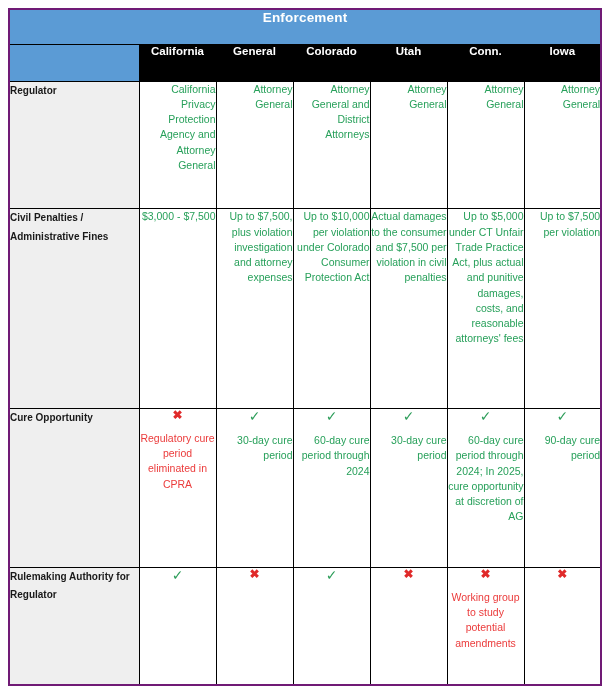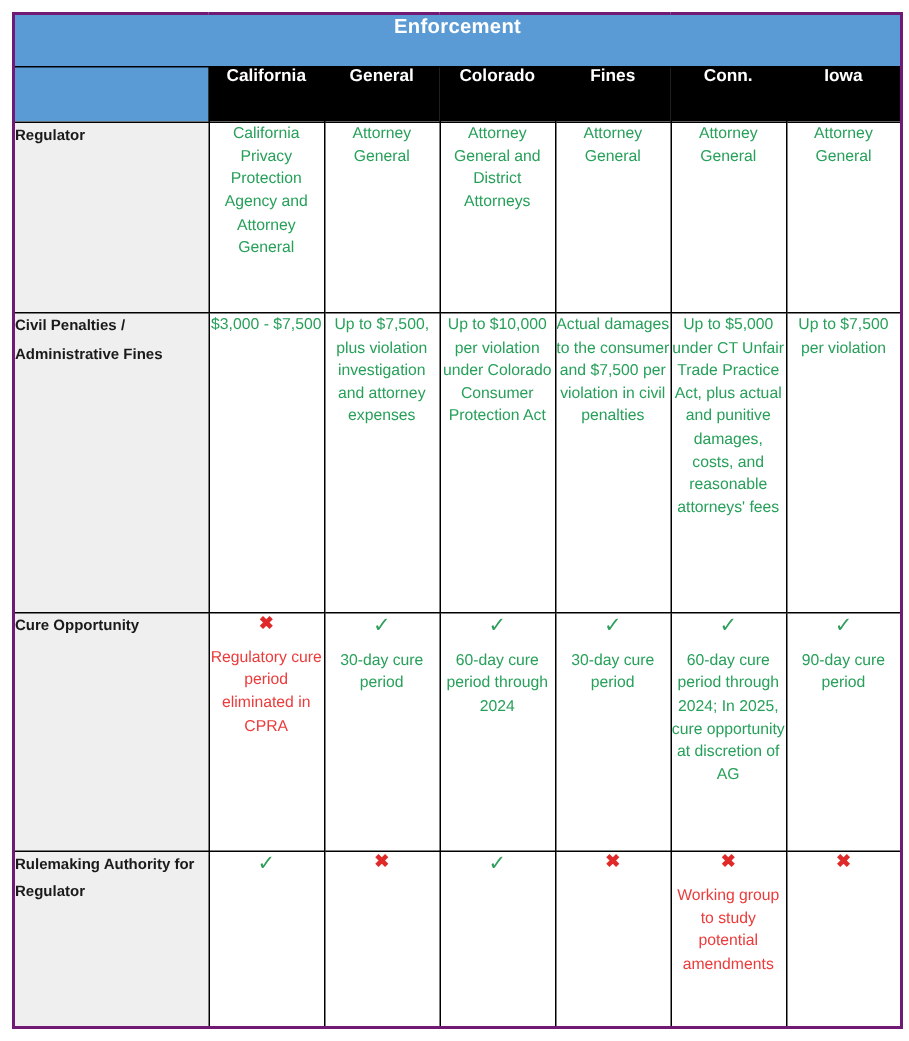--- a/index.html
+++ b/index.html
@@ -69,21 +69,21 @@
   }
   
   .datacell {
     background: #FFFFFF;
     text-align: center;
     vertical-align: top;
     padding: 9px 5px 6px 5px;
     font-size: 10.5px;
     line-height: 1.45;
   }
-  .txt-green { color: #27A05A; }
+  .txt-green { color: #27A05A; text-align: right; }
   .txt-red   { color: #EB3B3B; }
   .mark {
     display: block;
     font-size: 13px;
     line-height: 1.1;
     margin-bottom: 9px;
     font-weight: bold;
   }
   .mark.check { color: #2E9E5B; font-weight: normal; font-size: 14px; }
   .mark.cross { color: #E02A2A; font-size: 12px; }
@@ -111,21 +111,21 @@
     </colgroup>
     <tbody id="table-body">
         <tr>
           <td class="title-cell" colspan="7">Enforcement</td>
         </tr>
         <tr>
           <td class="colhead colhead-blank"></td>
           <td class="colhead">California</td>
           <td class="colhead">General</td>
           <td class="colhead">Colorado</td>
-          <td class="colhead">Fines</td>
+          <td class="colhead">Utah</td>
           <td class="colhead">Conn.</td>
           <td class="colhead">Iowa</td>
         </tr>
         <tr style="height: 114px;">
           <td class="rowlabel">Regulator</td>
           <td class="datacell">
             <span class="cell-note txt-green">California Privacy Protection Agency and Attorney General</span>
           </td>
           <td class="datacell">
             <span class="cell-note txt-green">Attorney General</span>

